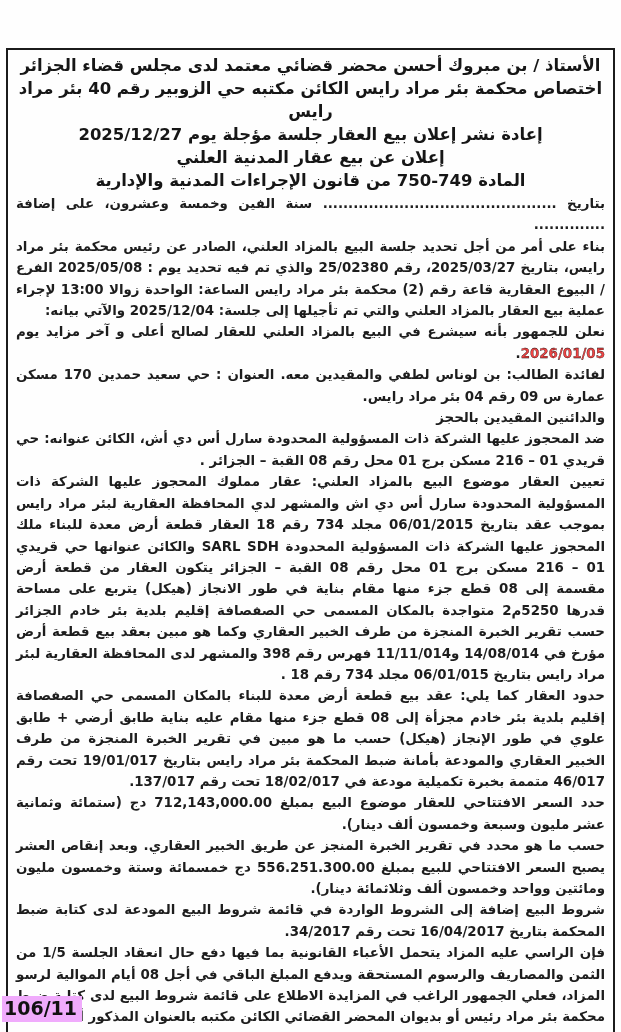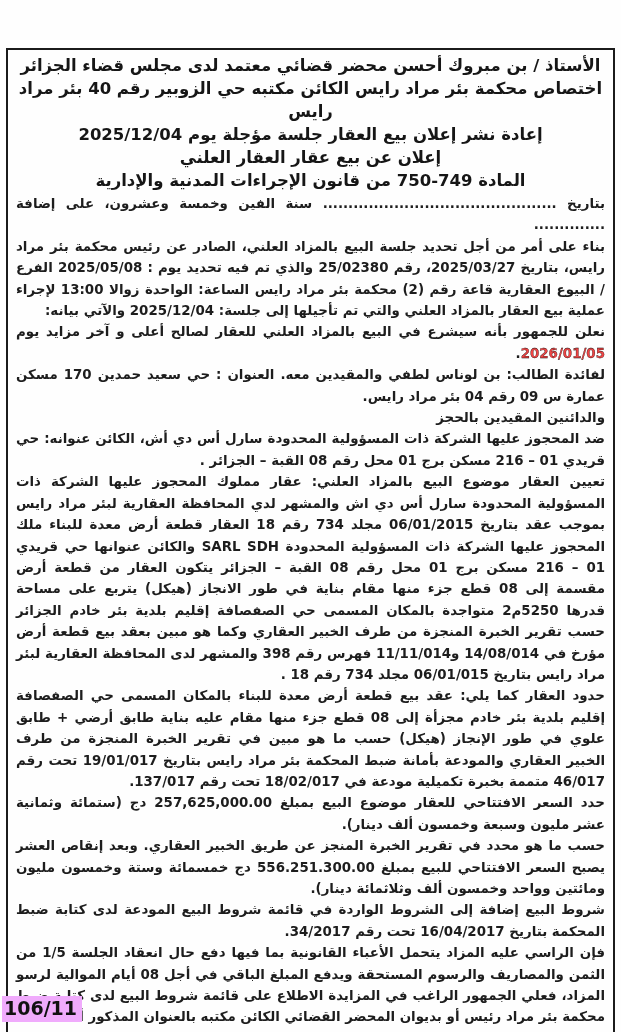--- a/index.html
+++ b/index.html
@@ -70,35 +70,35 @@
 </head>
 <body>
 
 <div class="page">
 
   <div class="frame">
 
     <div class="doc-header">
       <div>الأستاذ / بن مبروك أحسن محضر قضائي معتمد لدى مجلس قضاء الجزائر</div>
       <div>اختصاص محكمة بئر مراد رايس الكائن مكتبه حي الزوبير رقم 40 بئر مراد رايس</div>
-      <div>إعادة نشر إعلان بيع العقار جلسة مؤجلة يوم 2025/12/04</div>
-      <div>إعلان عن بيع عقار العقار العلني</div>
+      <div>إعادة نشر إعلان بيع العقار جلسة مؤجلة يوم 2025/12/27</div>
+      <div>إعلان عن بيع عقار المدنية العلني</div>
       <div>المادة 749-750 من قانون الإجراءات المدنية والإدارية</div>
     </div>
 
     <div class="doc-body">
       <p>بتاريخ .............................................. سنة الفين وخمسة وعشرون، على إضافة ..............</p>
       <p>بناء على أمر من أجل تحديد جلسة البيع بالمزاد العلني، الصادر عن رئيس محكمة بئر مراد رايس، بتاريخ 2025/03/27، رقم 25/02380 والذي تم فيه تحديد يوم : 2025/05/08 الفرع / البيوع العقارية قاعة رقم (2) محكمة بئر مراد رايس الساعة: الواحدة زوالا 13:00 لإجراء عملية بيع العقار بالمزاد العلني والتي تم تأجيلها إلى جلسة: 2025/12/04 والآتي بيانه:</p>
       <p><span>نعلن للجمهور بأنه سيشرع في البيع بالمزاد العلني للعقار لصالح أعلى و آخر مزايد يوم </span><span class="date-strong">2026/01/05</span><span>.</span></p>
       <p>لفائدة الطالب: بن لوناس لطفي والمقيدين معه. العنوان : حي سعيد حمدين 170 مسكن عمارة س 09 رقم 04 بئر مراد رايس.</p>
       <p>والدائنين المقيدين بالحجز</p>
       <p>ضد المحجوز عليها الشركة ذات المسؤولية المحدودة سارل أس دي أش، الكائن عنوانه: حي قريدي 01 – 216 مسكن برج 01 محل رقم 08 القبة – الجزائر .</p>
       <p>تعيين العقار موضوع البيع بالمزاد العلني: عقار مملوك المحجوز عليها الشركة ذات المسؤولية المحدودة سارل أس دي اش والمشهر لدي المحافظة العقارية لبئر مراد رايس بموجب عقد بتاريخ 06/01/2015 مجلد 734 رقم 18 العقار قطعة أرض معدة للبناء ملك المحجوز عليها الشركة ذات المسؤولية المحدودة SARL SDH والكائن عنوانها حي قريدي 01 – 216 مسكن برج 01 محل رقم 08 القبة – الجزائر يتكون العقار من قطعة أرض مقسمة إلى 08 قطع جزء منها مقام بناية في طور الانجاز (هيكل) يتربع على مساحة قدرها 5250م2 متواجدة بالمكان المسمى حي الصفصافة إقليم بلدية بئر خادم الجزائر حسب تقرير الخبرة المنجزة من طرف الخبير العقاري وكما هو مبين بعقد بيع قطعة أرض مؤرخ في 14/08/014 و11/11/014 فهرس رقم 398 والمشهر لدى المحافظة العقارية لبئر مراد رايس بتاريخ 06/01/015 مجلد 734 رقم 18 .</p>
       <p>حدود العقار كما يلي: عقد بيع قطعة أرض معدة للبناء بالمكان المسمى حي الصفصافة إقليم بلدية بئر خادم مجزأة إلى 08 قطع جزء منها مقام عليه بناية طابق أرضي + طابق علوي في طور الإنجاز (هيكل) حسب ما هو مبين في تقرير الخبرة المنجزة من طرف الخبير العقاري والمودعة بأمانة ضبط المحكمة بئر مراد رايس بتاريخ 19/01/017 تحت رقم 46/017 متممة بخبرة تكميلية مودعة في 18/02/017 تحت رقم 137/017.</p>
-      <p>حدد السعر الافتتاحي للعقار موضوع البيع بمبلغ 257,625,000.00 دج (ستمائة وثمانية عشر مليون وسبعة وخمسون ألف دينار).</p>
+      <p>حدد السعر الافتتاحي للعقار موضوع البيع بمبلغ 712,143,000.00 دج (ستمائة وثمانية عشر مليون وسبعة وخمسون ألف دينار).</p>
       <p>حسب ما هو محدد في تقرير الخبرة المنجز عن طريق الخبير العقاري. وبعد إنقاص العشر يصبح السعر الافتتاحي للبيع بمبلغ 556.251.300.00 دج خمسمائة وستة وخمسون مليون ومائتين وواحد وخمسون ألف وثلاثمائة دينار).</p>
       <p>شروط البيع إضافة إلى الشروط الواردة في قائمة شروط البيع المودعة لدى كتابة ضبط المحكمة بتاريخ 16/04/2017 تحت رقم 34/2017.</p>
       <p>فإن الراسي عليه المزاد يتحمل الأعباء القانونية بما فيها دفع حال انعقاد الجلسة 1/5 من الثمن والمصاريف والرسوم المستحقة ويدفع المبلغ الباقي في أجل 08 أيام الموالية لرسو المزاد، فعلي الجمهور الراغب في المزايدة الاطلاع على قائمة شروط البيع لدى كتابة ضبط محكمة بئر مراد رئيس أو بديوان المحضر القضائي الكائن مكتبه بالعنوان المذكور أعلاه.</p>
 
     </div>
 
   </div>
 
   <div class="ad-number">106/11</div>
 

